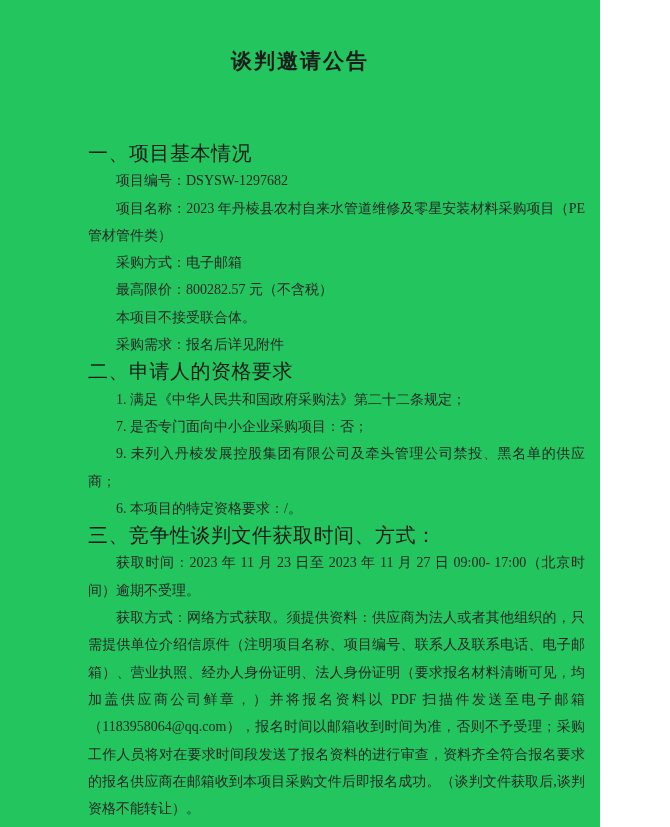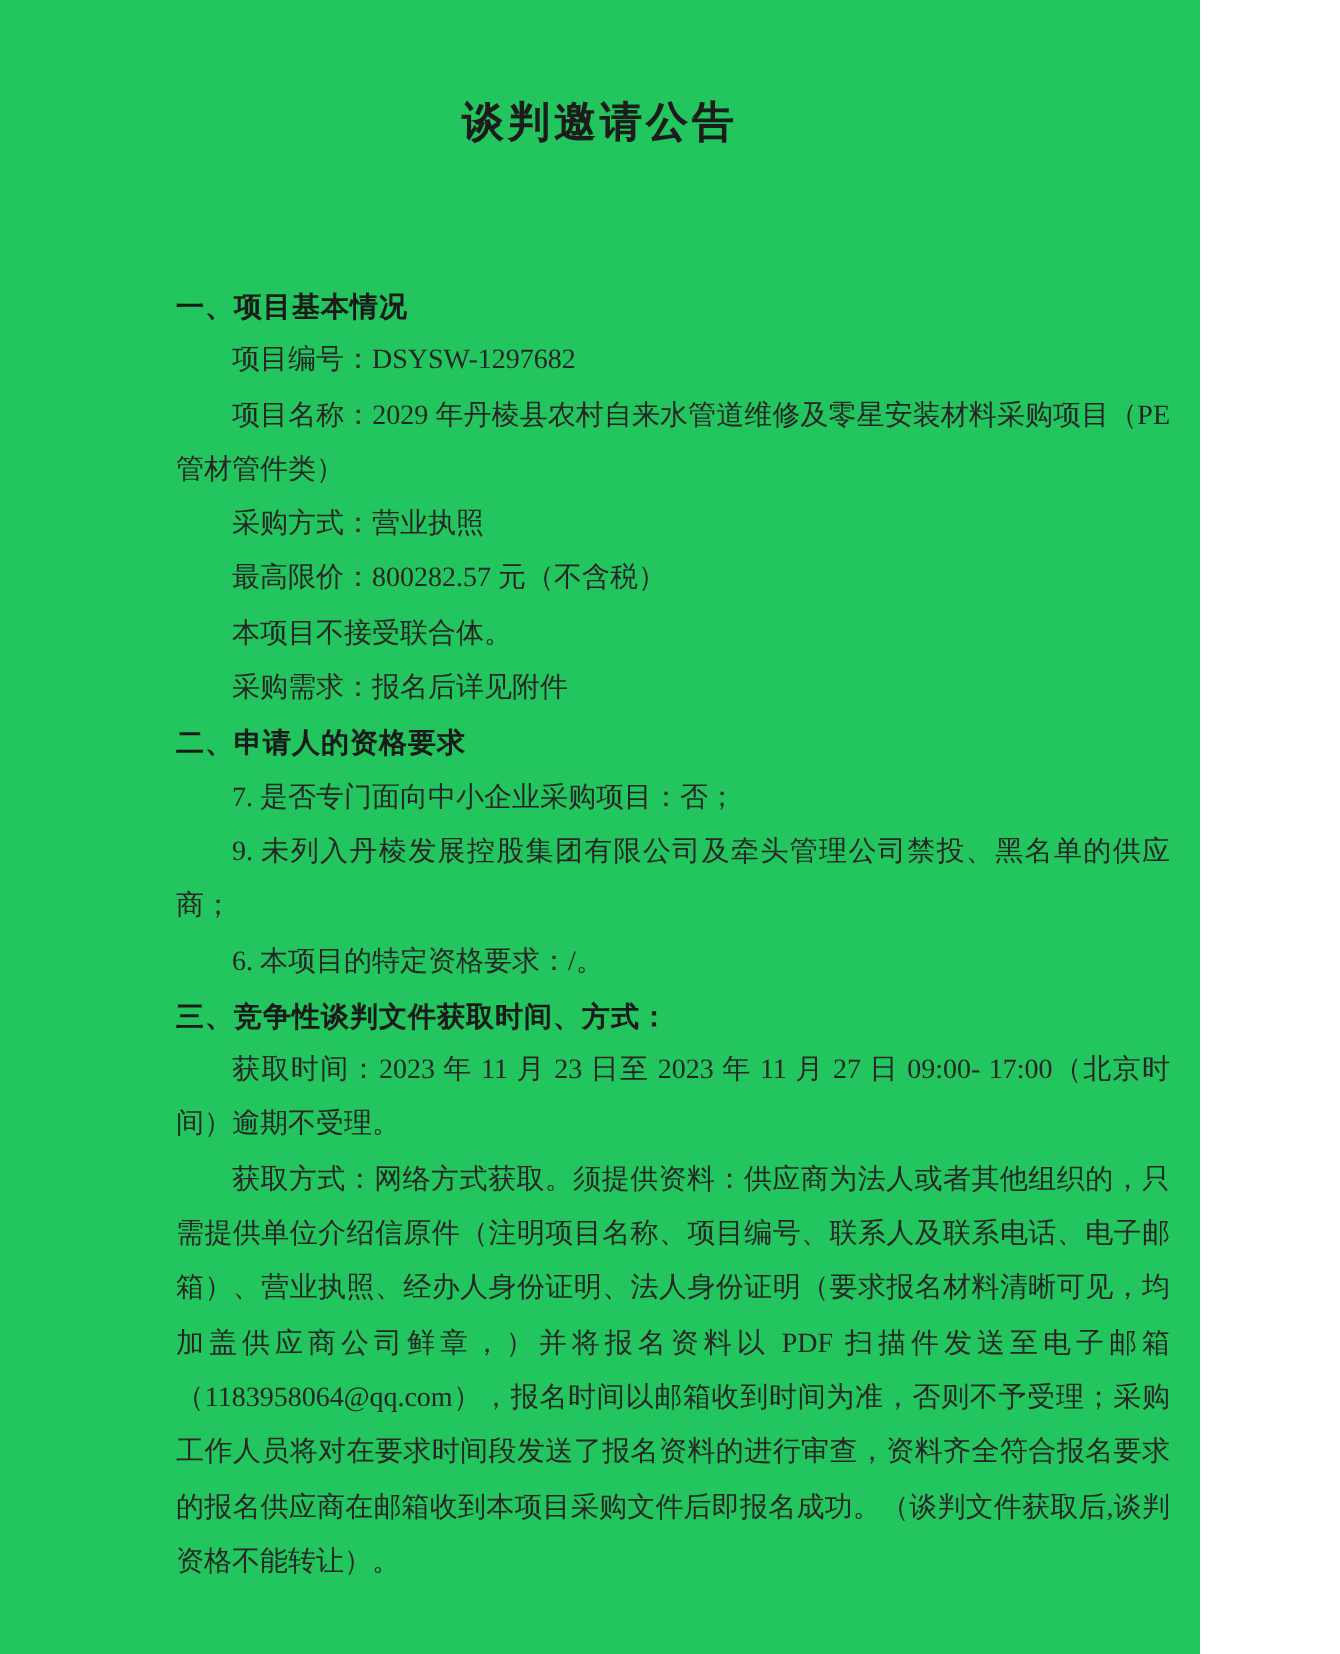--- a/index.html
+++ b/index.html
@@ -30,23 +30,23 @@
   .doc-body {
     width: 497px;
     margin: 64px 0 0 88px;
     font-size: 14px;
     line-height: 27.3px;
     text-align: justify;
     color: #262626;
   }
   .sec-heading {
     margin: 0;
-    font-size: 14px;
+    font-size: 20px;
     line-height: 27.3px;
-    font-weight: 700;
+    font-weight: 400;
     color: #1a1a1a;
     font-family: "Liberation Sans", "DejaVu Sans", sans-serif;
     letter-spacing: 0.5px;
   }
   .para {
     margin: 0;
     text-indent: 2em;
   }
 </style>
 </head>
@@ -54,29 +54,30 @@
 
 <div class="page">
 
   <h1 class="doc-title">谈判邀请公告</h1>
 
   <div class="doc-body">
 
     <section>
       <h2 class="sec-heading">一、项目基本情况</h2>
       <p class="para">项目编号：DSYSW-1297682</p>
-      <p class="para">项目名称：2029 年丹棱县农村自来水管道维修及零星安装材料采购项目（PE 管材管件类）</p>
-      <p class="para">采购方式：营业执照</p>
+      <p class="para">项目名称：2023 年丹棱县农村自来水管道维修及零星安装材料采购项目（PE 管材管件类）</p>
+      <p class="para">采购方式：电子邮箱</p>
       <p class="para">最高限价：800282.57 元（不含税）</p>
       <p class="para">本项目不接受联合体。</p>
       <p class="para">采购需求：报名后详见附件</p>
     </section>
 
     <section>
       <h2 class="sec-heading">二、申请人的资格要求</h2>
+      <p class="para">1. 满足《中华人民共和国政府采购法》第二十二条规定；</p>
       <p class="para">7. 是否专门面向中小企业采购项目：否；</p>
       <p class="para">9. 未列入丹棱发展控股集团有限公司及牵头管理公司禁投、黑名单的供应商；</p>
       <p class="para">6. 本项目的特定资格要求：/。</p>
     </section>
 
     <section>
       <h2 class="sec-heading">三、竞争性谈判文件获取时间、方式：</h2>
       <p class="para">获取时间：2023 年 11 月 23 日至 2023 年 11 月 27 日 09:00- 17:00（北京时间）逾期不受理。</p>
       <p class="para">获取方式：网络方式获取。须提供资料：供应商为法人或者其他组织的，只需提供单位介绍信原件（注明项目名称、项目编号、联系人及联系电话、电子邮箱）、营业执照、经办人身份证明、法人身份证明（要求报名材料清晰可见，均加盖供应商公司鲜章，）并将报名资料以 PDF 扫描件发送至电子邮箱（1183958064@qq.com），报名时间以邮箱收到时间为准，否则不予受理；采购工作人员将对在要求时间段发送了报名资料的进行审查，资料齐全符合报名要求的报名供应商在邮箱收到本项目采购文件后即报名成功。（谈判文件获取后,谈判资格不能转让）。</p>
     </section>

